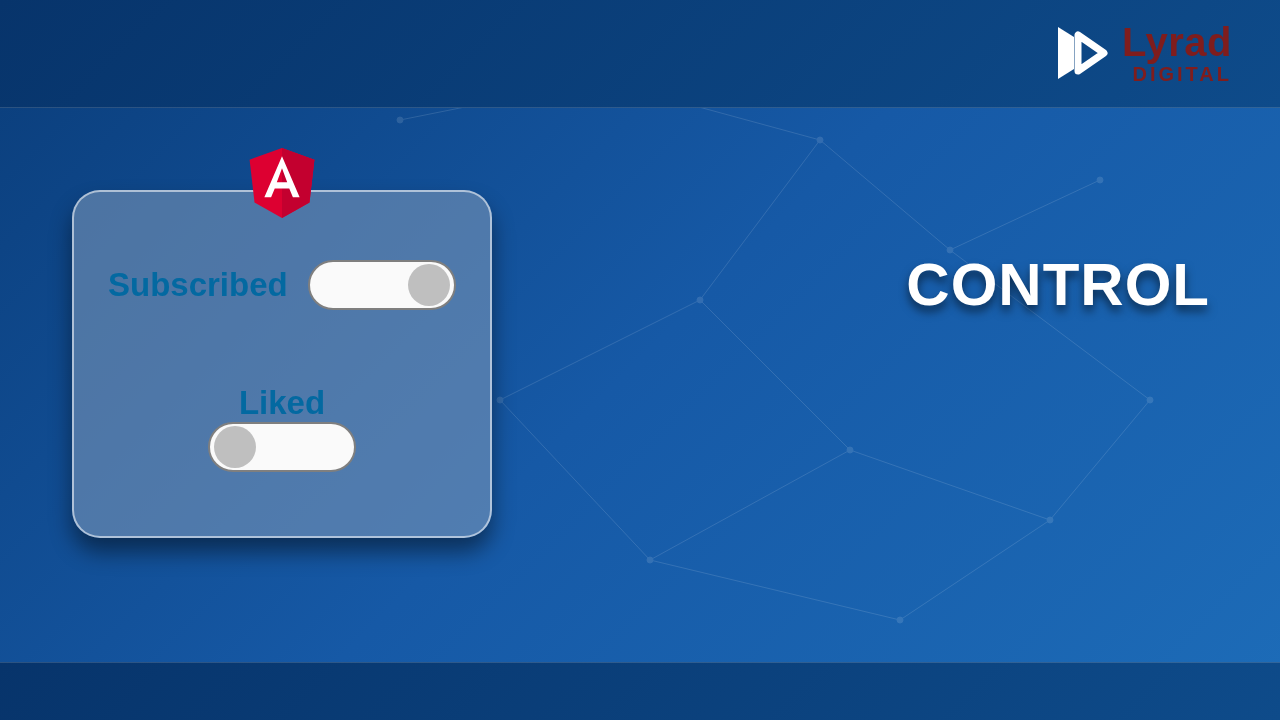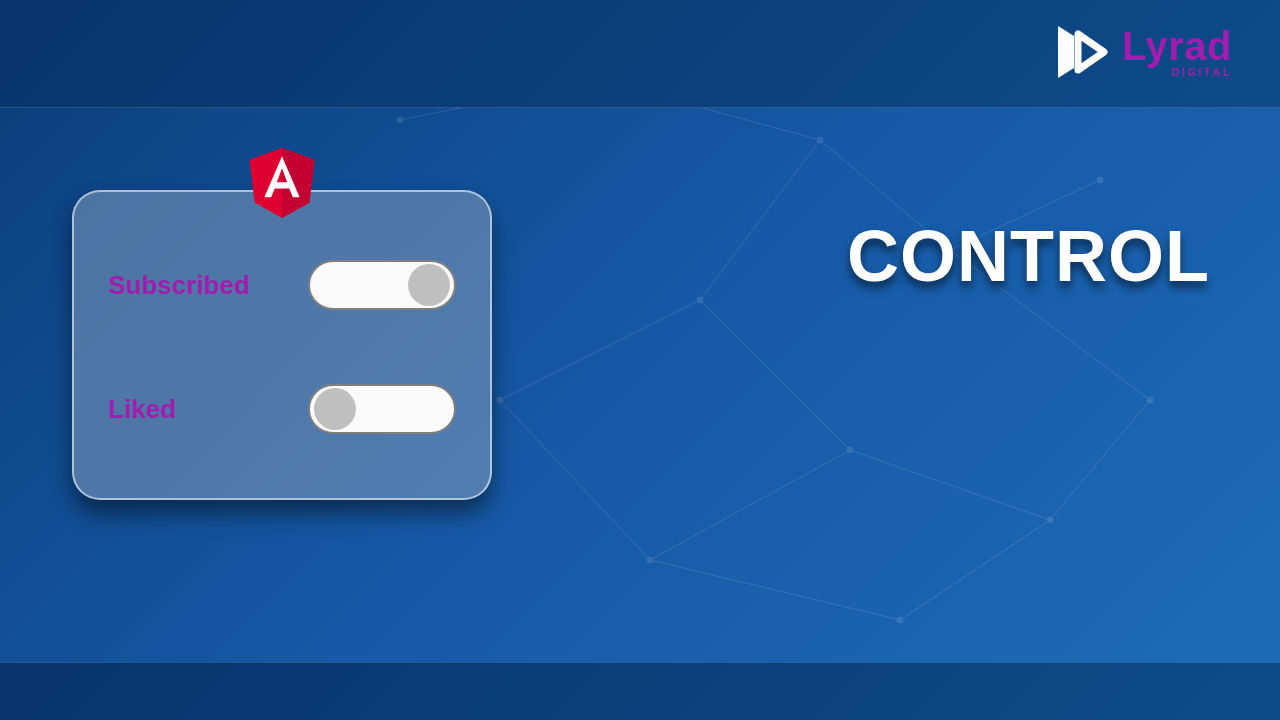--- a/index.html
+++ b/index.html
@@ -31,26 +31,26 @@
       background: linear-gradient(135deg, #07346b 0%, #0e4b8a 100%);
       border-top: 1px solid rgba(255,255,255,0.15);
     }
     .logo {
       position: absolute;
       top: 22px;
       right: 48px;
       display: flex;
       align-items: center;
       gap: 12px;
-      color: #a21caf;
+      color: #7f1d1d;
     }
     .logo-icon svg { display: block; }
     .logo-text { display: flex; flex-direction: column; line-height: 1; }
     .logo-text .brand { font-size: 40px; font-weight: 700; letter-spacing: 0.5px; }
-    .logo-text .sub { font-size: 10px; font-weight: 700; letter-spacing: 3px; align-self: flex-end; margin-top: 2px; }
+    .logo-text .sub { font-size: 20px; font-weight: 700; letter-spacing: 3px; align-self: flex-end; margin-top: 2px; }
     .card-wrap {
       position: absolute;
       top: 190px;
       left: 72px;
       width: 420px;
     }
     .angular-badge {
       position: absolute;
       top: -42px;
       left: 50%;
@@ -63,24 +63,24 @@
       border-radius: 28px;
       padding: 48px 34px 44px;
       box-shadow: 0 14px 22px rgba(0,0,0,0.45);
     }
     .row {
       display: flex;
       align-items: center;
       justify-content: space-between;
       padding: 20px 0;
     }
-    .row + .row { margin-top: 34px; }
+    .row + .row { margin-top: 34px; flex-direction: column; }
     .row-label {
-      color: #a21caf;
-      font-size: 26px;
+      color: #0369a1;
+      font-size: 33px;
       font-weight: 700;
     }
     .switch {
       width: 148px;
       height: 50px;
       background: #fafafa;
       border: 2px solid #7f7f7f;
       border-radius: 999px;
       position: relative;
       cursor: pointer;
@@ -97,25 +97,26 @@
     .switch.on .knob { right: 4px; }
     .switch.off .knob { left: 4px; }
     .headline {
       position: absolute;
       top: 210px;
       right: 70px;
       text-align: right;
       color: #fff;
     }
     .headline .line {
-      font-size: 72px;
+      font-size: 60px;
       font-weight: 900;
       letter-spacing: 1px;
       line-height: 1.28;
       text-shadow: 0 6px 10px rgba(0,0,0,0.55);
+      margin-top: 37px;
     }
   </style>
 </head>
 <body>
 
 <svg class="mesh-overlay" viewBox="0 0 1280 720">
   <g stroke="#ffffff" stroke-width="1" fill="none">
     <circle cx="400" cy="120" r="3" fill="#fff"></circle>
       <circle cx="600" cy="80" r="3" fill="#fff"></circle>
       <circle cx="820" cy="140" r="3" fill="#fff"></circle>

